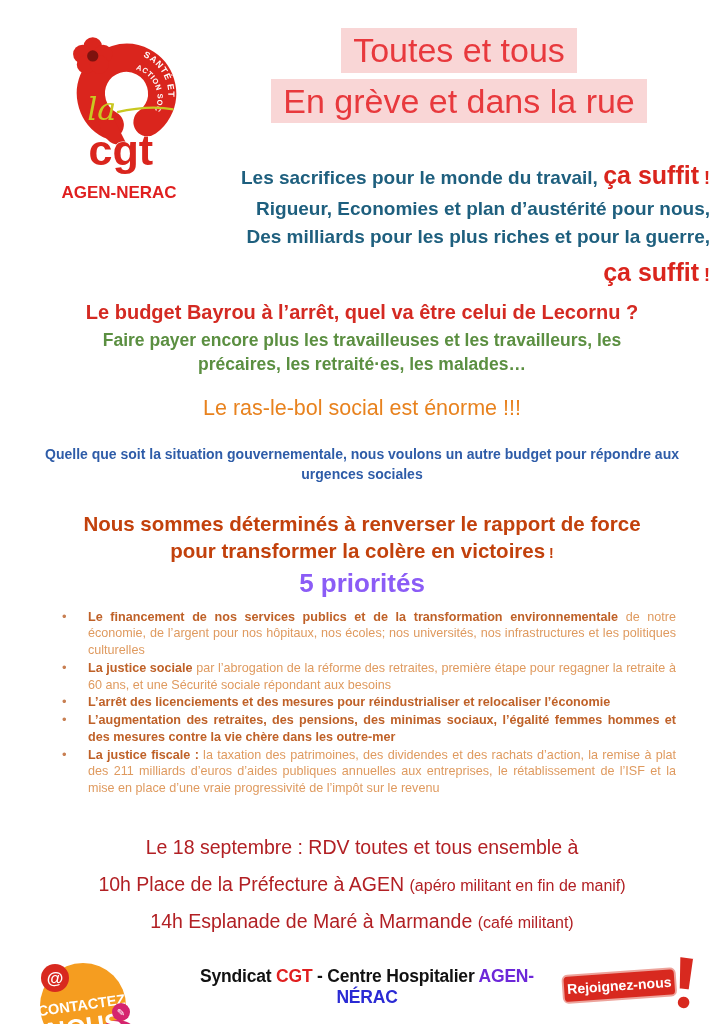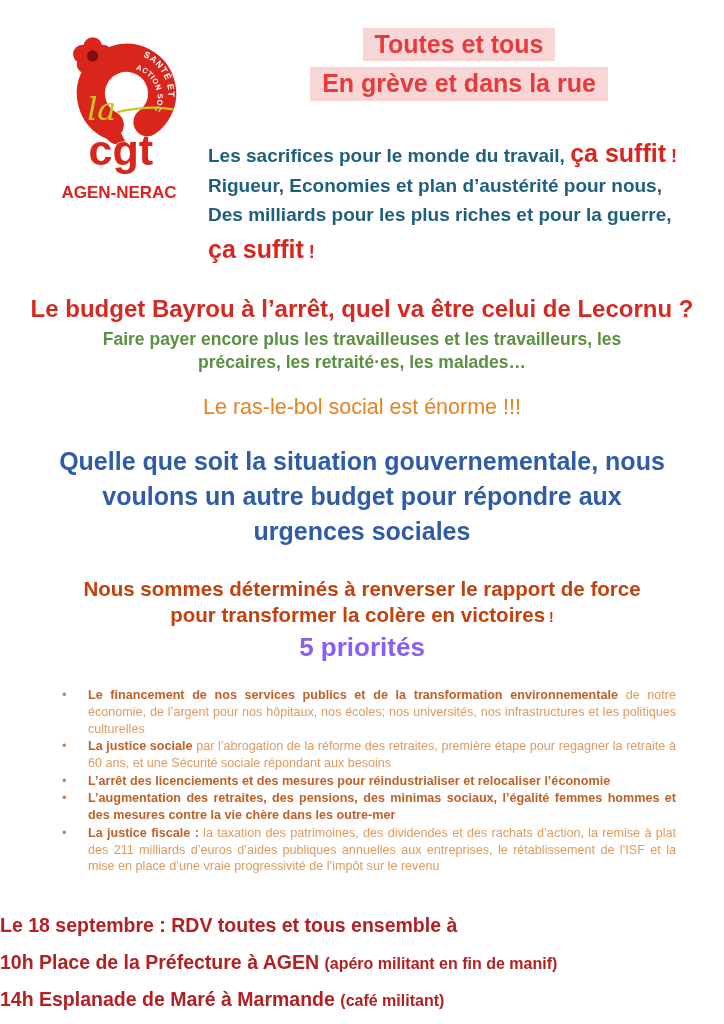--- a/index.html
+++ b/index.html
@@ -5,45 +5,45 @@
   html,body{margin:0;padding:0;background:#ffffff;}
   body{font-family:"Liberation Sans",sans-serif;}
   .page{position:relative;width:724px;height:1024px;background:#fff;overflow:hidden;}
 
   
   .header{display:flex;padding:24px 14px 0 30px;}
   .logo-col{width:178px;flex:none;text-align:center;}
   .logo-sub{color:#e01f1f;font-weight:bold;font-size:17px;line-height:1.35;margin-top:2px;}
   .head-col{flex:1;text-align:center;padding-top:4px;}
   .hl-line{margin-bottom:6px;}
-  .hl-line span{display:inline-block;background:#f9d6d6;color:#e8393d;font-weight:bold;font-size:25px;padding:1px 12px;line-height:1.25;}
-  .intro{margin-top:34px;color:#1e5f7e;font-weight:bold;font-size:19px;line-height:1.5;text-align:left;}
+  .hl-line span{display:inline-block;background:#f9d6d6;color:#e8393d;font-weight:normal;font-size:34px;padding:1px 12px;line-height:1.25;}
+  .intro{margin-top:34px;color:#1e5f7e;font-weight:bold;font-size:19px;line-height:1.5;text-align:right;}
   .emph{color:#da251d;font-size:25px;}
   .emph-bang{color:#da251d;font-size:18px;}
   .intro-final{margin-top:2px;}
 
   
   .sec{text-align:center;}
-  .budget-h{margin-top:26px;color:#d42a22;font-size:24px;font-weight:bold;}
+  .budget-h{margin-top:10px;color:#d42a22;font-size:20px;font-weight:bold;}
   .budget-sub{color:#5b8f41;font-size:17.5px;font-weight:bold;max-width:604px;margin:5px auto 0;line-height:1.35;}
   .anger{color:#e8821e;font-size:21.5px;font-weight:normal;margin-top:20px;}
-  .demand{color:#2e5ca8;font-size:25px;font-weight:bold;max-width:636px;margin:24px auto 0;line-height:1.4;}
+  .demand{color:#2e5ca8;font-size:14px;font-weight:bold;max-width:636px;margin:24px auto 0;line-height:1.4;}
   .determ{color:#c2410c;font-size:20.5px;font-weight:bold;max-width:600px;margin:27px auto 0;line-height:1.3;}
   .determ .bang{font-size:14px;}
   .prio-title{color:#8b5cf6;font-size:26px;font-weight:bold;margin-top:3px;}
 
   
-  .prio-list{width:628px;margin:24px auto 0;padding:0;list-style:none;}
+  .prio-list{width:628px;margin:10px auto 0;padding:0;list-style:none;}
   .prio-list li{position:relative;padding-left:40px;text-align:justify;font-size:12.6px;line-height:1.33;margin-bottom:1px;}
   .prio-list li::before{content:"\2022";position:absolute;left:14px;top:-1px;color:#c87f52;font-size:13px;}
   .lead{font-weight:bold;color:#bf6128;}
   .rest{font-weight:normal;color:#df9a5f;}
 
   
-  .rdv{margin-top:32px;text-align:left;color:#b22024;font-weight:bold;font-size:19.5px;line-height:1.9;}
+  .rdv{margin-top:32px;text-align:center;color:#b22024;font-weight:normal;font-size:19.5px;line-height:1.9;}
   .rdv .note{font-size:16px;}
 
   
   .bottom{display:flex;align-items:flex-start;margin-top:16px;}
   .bubble-col{width:152px;flex:none;padding-left:26px;}
   .contact-col{flex:1;text-align:center;padding-top:10px;color:#121212;font-weight:bold;}
   .org-line{font-size:17.5px;letter-spacing:-0.2px;margin-bottom:7px;}
   .c-red{color:#e01f1f;}
   .c-purple{color:#6d28d9;}
   .c-blue{color:#2a2ad4;}

